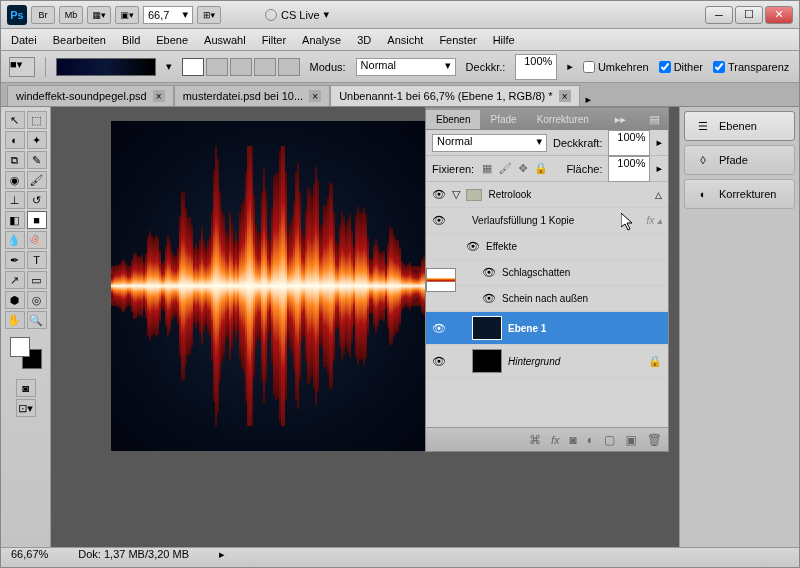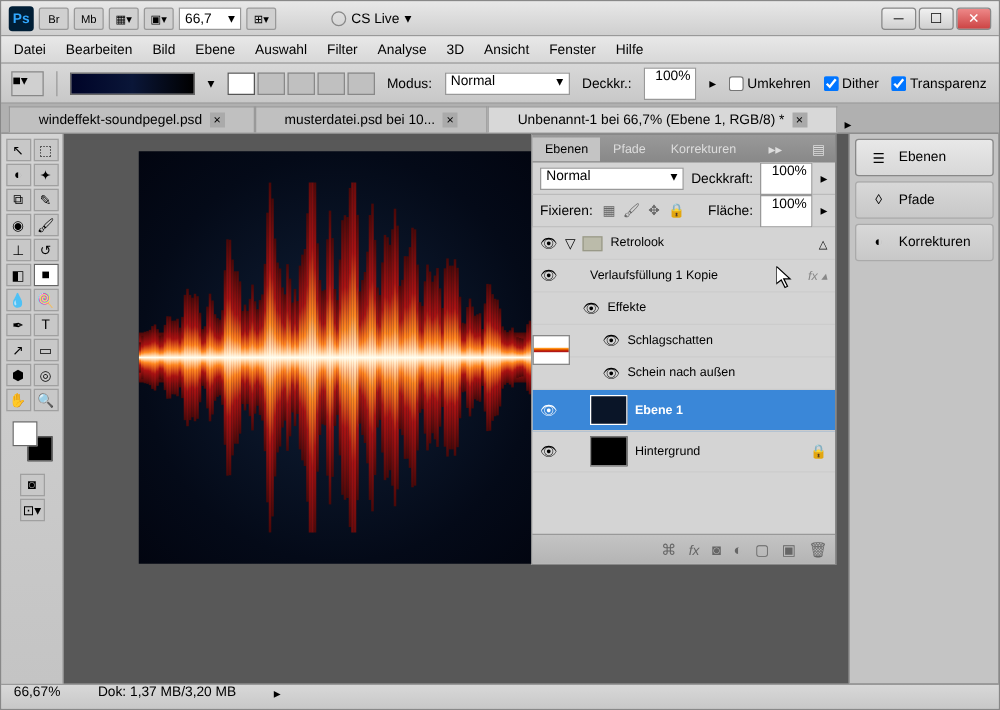--- a/index.html
+++ b/index.html
@@ -23,21 +23,21 @@
 .opt-swatch{width:26px;height:20px;background:#d0d0d0;border:1px solid #888}
 .grad-preview{width:100px;height:18px;background:linear-gradient(90deg,#000428,#0a1638,#000);border:1px solid #666}
 .grad-types{display:flex;gap:2px}
 .gt{width:22px;height:18px;background:#c0c0c0;border:1px solid #888}
 .gt.sel{background:#fff;border:1px solid #555}
 .mode-select{height:18px;background:#fff;border:1px solid #999;padding:0 4px;width:100px}
 .num-input{width:42px;height:26px;background:#fff;border:1px solid #999;padding:0 4px;text-align:right}
 .cbx{display:flex;align-items:center;gap:3px}
 .cbx input{width:12px;height:12px}
 .tabbar{height:24px;background:#b0b0b0;display:flex;align-items:flex-end;padding:0 6px;border-bottom:1px solid #888}
-.doctab{padding:4px 23px;background:#c0c0c0;border:1px solid #999;border-bottom:none;display:flex;align-items:center;gap:6px;font-size:10px}
+.doctab{padding:4px 8px;background:#c0c0c0;border:1px solid #999;border-bottom:none;display:flex;align-items:center;gap:6px;font-size:10px}
 .doctab.active{background:#d8d8d8}
 .doctab .x{width:12px;height:12px;background:#aaa;display:flex;align-items:center;justify-content:center;font-size:10px}
 .mainarea{flex:1;display:flex;position:relative;overflow:hidden}
 .toolbox{width:50px;background:linear-gradient(#d4d4d4,#c4c4c4);border-right:1px solid #999;display:flex;flex-direction:column;align-items:center;padding:4px 0;gap:2px}
 .toolrow{display:flex;gap:2px}
 .tool{width:20px;height:18px;background:#c8c8c8;border:1px solid #a0a0a0;display:flex;align-items:center;justify-content:center;font-size:11px;cursor:pointer}
 .tool.sel{background:#fff;border:1px solid #666}
 .color-picker{margin-top:6px;width:32px;height:32px;position:relative}
 .fg{width:20px;height:20px;background:#fff;border:1px solid #666;position:absolute;top:0;left:0}
 .bg{width:20px;height:20px;background:#000;border:1px solid #666;position:absolute;bottom:0;right:0}
@@ -477,21 +477,21 @@
           <div class="layer-row selected">
             <span class="vis-eye">👁</span>
             <span style="width:14px"></span>
             <div class="layer-thumb dark"></div>
             <span class="layer-name" style="font-weight:bold">Ebene 1</span>
           </div>
           <div class="layer-row">
             <span class="vis-eye">👁</span>
             <span style="width:14px"></span>
             <div class="layer-thumb black"></div>
-            <span class="layer-name" style="">Hintergrund</span>
+            <span class="layer-name" style="font-style:italic">Hintergrund</span>
             <span class="lock-end">🔒</span>
           </div>
         </div>
         <div class="panel-bottom">
           <span>⌘</span>
           <span><i>fx</i></span>
           <span>◙</span>
           <span>◐</span>
           <span>▢</span>
           <span>▣</span>

